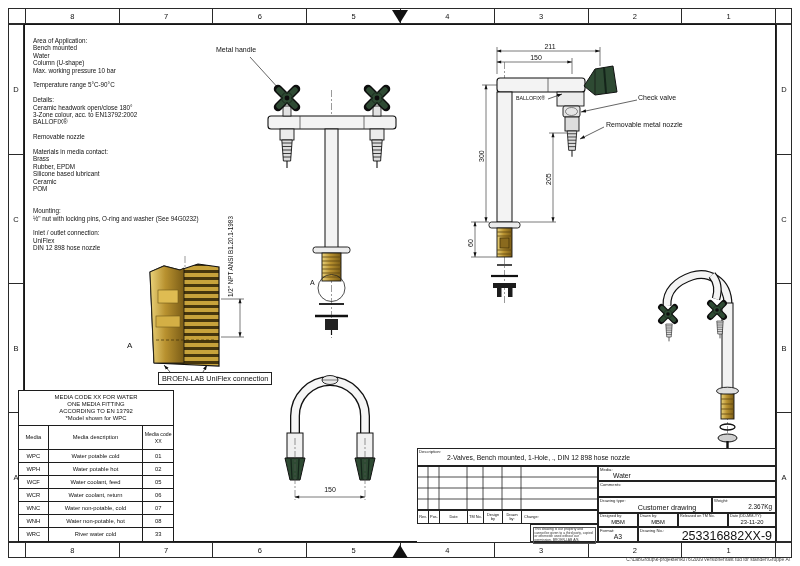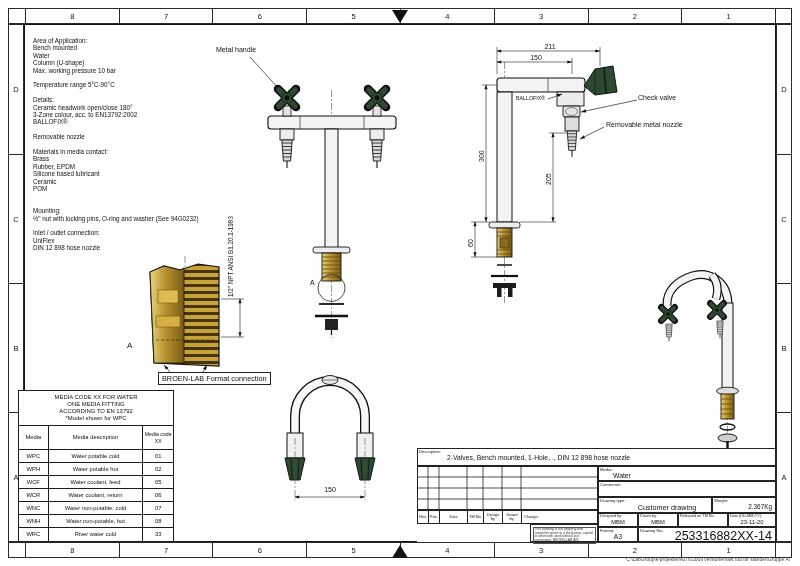--- a/index.html
+++ b/index.html
@@ -310,21 +310,21 @@
       <ellipse cx="727.5" cy="438" rx="9.5" ry="4" fill="#cfcfcf" stroke="#111" stroke-width="1"></ellipse>
       <line x1="727.5" y1="441" x2="727.5" y2="448" stroke="#111" stroke-width="2.4"></line>
     </g>
   </svg>
 
   <div class="lab" style="left:216px;top:46px;">Metal handle</div>
   <div class="lab rot" style="left:227px;top:297px;font-size:6.3px;">1/2" NPT ANSI B1.20.1-1983</div>
   <div class="lab" style="left:516px;top:95px;font-size:5.3px;">BALLOFIX®</div>
   <div class="lab" style="left:638px;top:94px;">Check valve</div>
   <div class="lab" style="left:606px;top:121px;">Removable metal nozzle</div>
-  <div class="lab" style="left:158px;top:372px;font-size:7.3px;border:0.8px solid #222;padding:1px 3px;">BROEN-LAB Format connection</div>
+  <div class="lab" style="left:158px;top:372px;font-size:7.3px;border:0.8px solid #222;padding:1px 3px;">BROEN-LAB UniFlex connection</div>
   <div class="lab" style="left:310px;top:279px;">A</div>
   <div class="lab" style="left:127px;top:341px;font-size:8px;">A</div>
   <div class="lab" style="left:500px;top:42.5px;width:100px;text-align:center;">211</div>
   <div class="lab" style="left:500px;top:54px;width:72px;text-align:center;">150</div>
   <div class="lab rot" style="left:478px;top:162px;">300</div>
   <div class="lab rot" style="left:545px;top:185px;">205</div>
   <div class="lab rot" style="left:467px;top:247px;">60</div>
   <div class="lab" style="left:295px;top:486px;width:70px;text-align:center;">150</div>
 
   <div class="mt">
@@ -437,17 +437,17 @@
     <div class="cell" style="left:311px;top:65px;width:48px;height:14px;"></div>
     <div class="slab" style="left:313px;top:66px;font-size:3.8px;">Date (DD-MM-YY):</div>
     <div class="sval" style="left:311px;top:71px;width:48px;text-align:center;font-size:5.8px;">23-11-20</div>
 
     <div class="cell" style="left:181px;top:79px;width:40px;height:15px;"></div>
     <div class="slab" style="left:183px;top:80px;">Format:</div>
     <div class="sval" style="left:181px;top:85px;width:40px;text-align:center;font-size:6.8px;">A3</div>
 
     <div class="cell" style="left:221px;top:79px;width:138px;height:15px;"></div>
     <div class="slab" style="left:223px;top:80px;">Drawing No.:</div>
-    <div class="sval" style="left:221px;top:81px;width:134px;text-align:right;font-size:12.5px;">253316882XX-14</div>
+    <div class="sval" style="left:221px;top:81px;width:134px;text-align:right;font-size:12.5px;">253316882XX-9</div>
   </div>
 
   <div class="path">C:\LabGroup\k-projekter\k076\2009 versioner\fast tud for stander\Gruppe A\</div>
 </div>
 
 </body></html>

